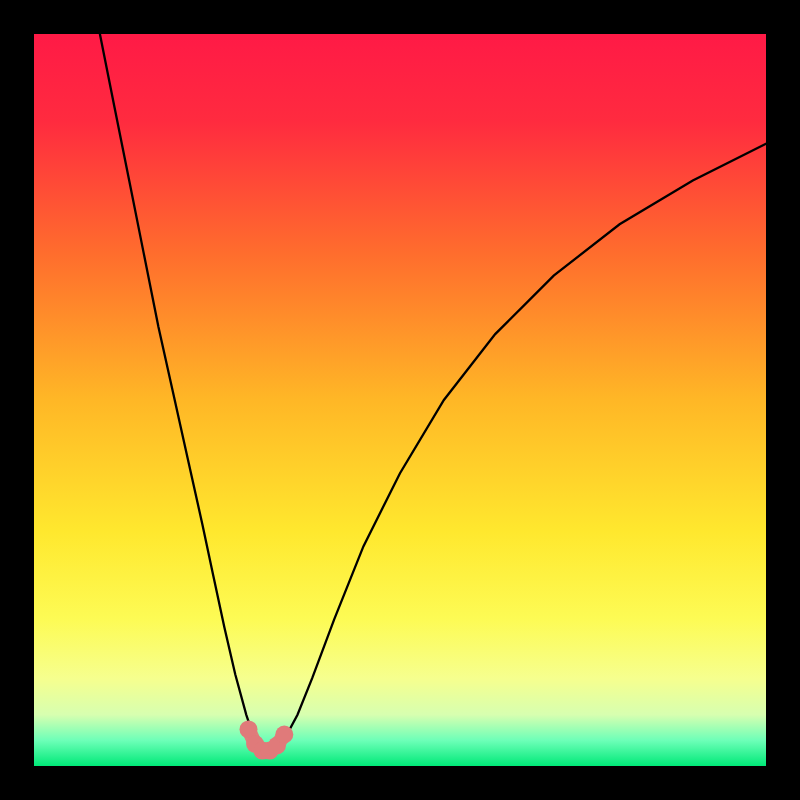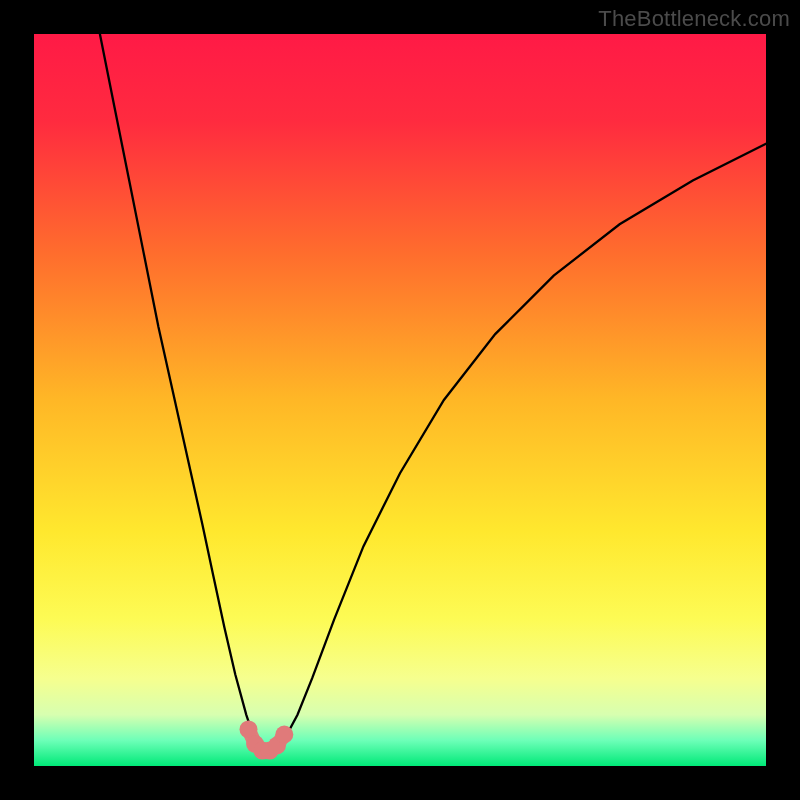--- a/index.html
+++ b/index.html
@@ -84,15 +84,14 @@
           <circle cx="221.1" cy="710.0" r="9" fill="#e07a7a"></circle>
           <circle cx="228.4" cy="716.6" r="9" fill="#e07a7a"></circle>
           <circle cx="235.7" cy="716.6" r="9" fill="#e07a7a"></circle>
           <circle cx="243.0" cy="711.5" r="9" fill="#e07a7a"></circle>
           <circle cx="250.3" cy="700.5" r="9" fill="#e07a7a"></circle>
         </g>
     </svg>
 
   </div>
 
-  <div class="watermark">TheBottleneck.com</div>
 
 </div>
 
 </body></html>

